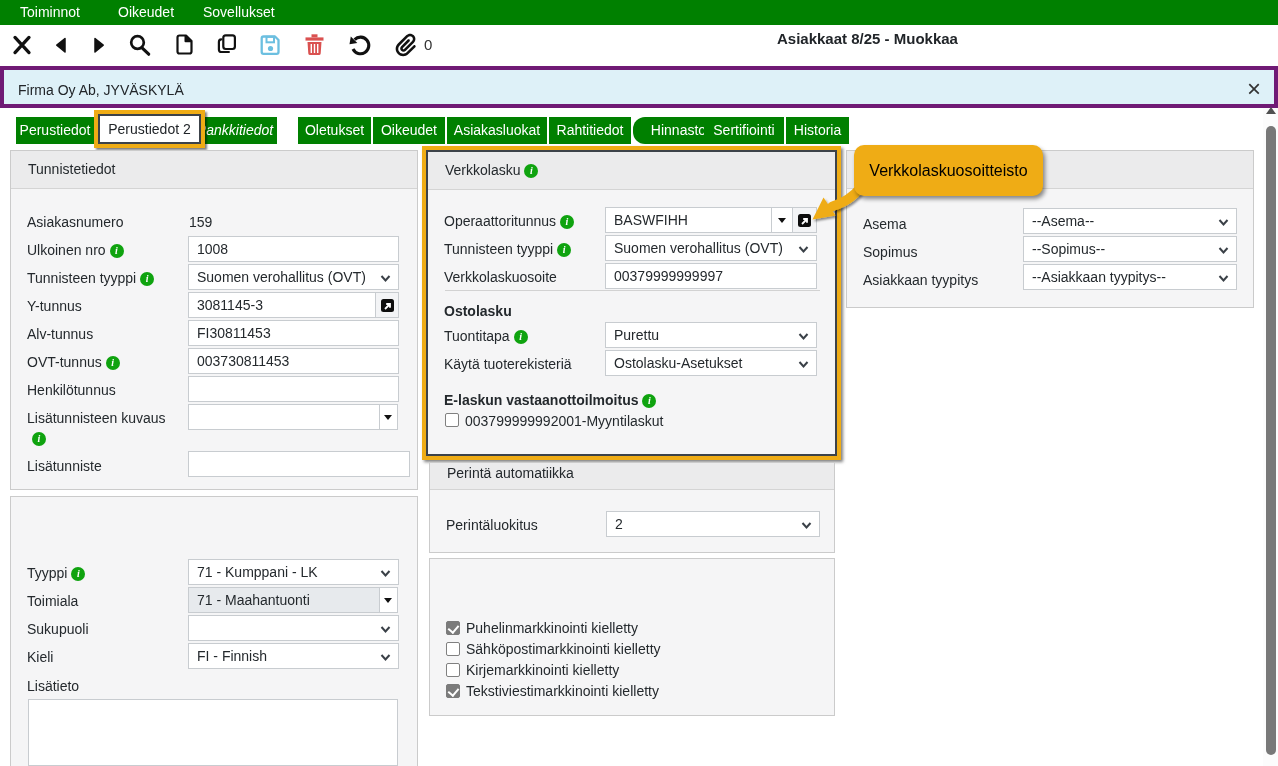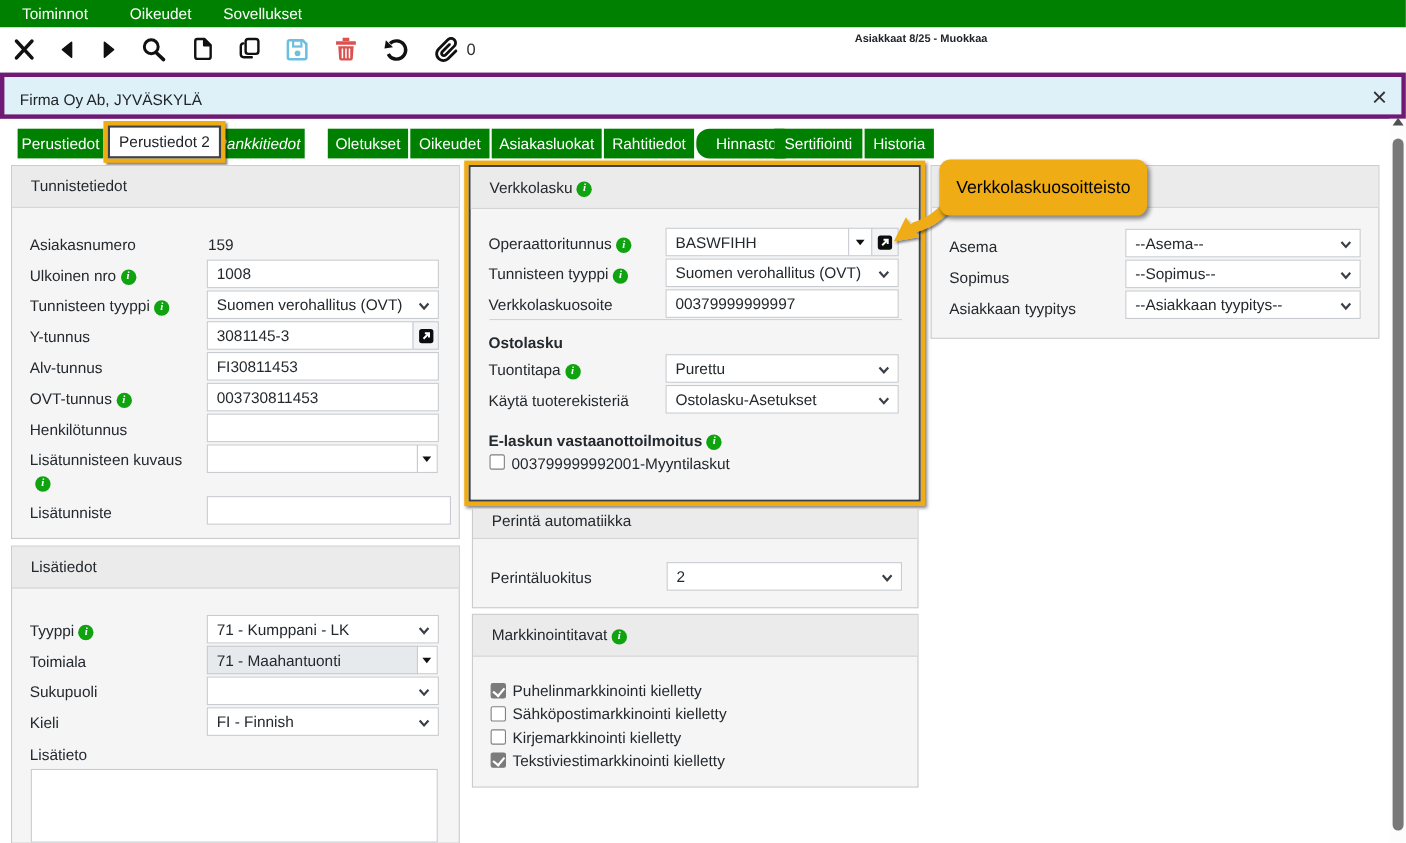--- a/index.html
+++ b/index.html
@@ -4,21 +4,21 @@
 <style>
 * { margin:0; padding:0; box-sizing:border-box; }
 html,body { width:1278px; height:766px; overflow:hidden; background:#fff;
   font-family:"Liberation Sans", sans-serif; color:#24292d; }
 .abs { position:absolute; }
 
 #menubar { position:absolute; left:0; top:0; width:1278px; height:25px; background:#008000; }
 #menubar span { position:absolute; top:4px; color:#fff; font-size:14px; }
 
 #toolbar { position:absolute; left:0; top:25px; width:1278px; height:41px; background:#fff; }
-#title { position:absolute; left:777px; top:30px; font-size:10px; font-weight:bold; color:#212529; }
+#title { position:absolute; left:777px; top:30px; font-size:15px; font-weight:bold; color:#212529; }
 
 #alert { position:absolute; left:0; top:66px; width:1278px; height:42px; background:#def1f8;
   border:4px solid #701a75; }
 #alert .txt { position:absolute; left:14px; top:12px; font-size:14px; color:#212529; }
 #alert .close { position:absolute; right:13px; top:5px; font-size:24px; color:#333; font-weight:400; }
 
 .tab { position:absolute; top:117px; height:27px; background:#008000; color:#fff;
   font-size:14px; text-align:center; line-height:27px; }
 #hltab { position:absolute; left:94px; top:110px; width:111px; height:38px;
   background:#efac15; box-shadow:2px 2px 2px rgba(0,0,0,.5); }
@@ -151,21 +151,20 @@
   <div class="ctl" style="left:177px;top:225px;width:211px;"></div>
   <div class="lab" style="top:259px;">Lisätunnisteen kuvaus</div>
   <div class="lab" style="left:21px;top:279px;"><span class="info">i</span></div>
   <div class="ctl" style="left:177px;top:253px;width:192px;"></div>
   <div class="ddbtn" style="left:368px;top:253px;"></div>
   <div class="lab" style="top:307px;">Lisätunniste</div>
   <div class="ctl" style="left:177px;top:300px;width:222px;"></div>
 </div>
 
 <div class="panel" id="p2" style="left:10px;top:496px;width:408px;height:271px;">
-  <div class="phead">Lisätiedot</div>
   <div class="lab" style="top:68px;">Tyyppi <span class="info">i</span></div>
   <div class="ctl sel" style="left:177px;top:62px;width:211px;">71 - Kumppani - LK
     <span class="chev">
         <svg width="11" height="11" viewBox="0 0 11 11">
           <path d="M1.5 3 L5.5 7.5 L9.5 3" fill="none" stroke="#3a4047" stroke-width="2"></path>
         </svg>
       </span></div>
   <div class="lab" style="top:96px;">Toimiala</div>
   <div class="ctl" style="left:177px;top:90px;width:192px;background:#e7eaed;">71 - Maahantuonti</div>
   <div class="ddbtn" style="left:368px;top:90px;"></div>
@@ -235,21 +234,20 @@
   <div class="lab" style="top:54px;">Perintäluokitus</div>
   <div class="ctl sel" style="left:176px;top:48px;width:214px;">2
     <span class="chev">
         <svg width="11" height="11" viewBox="0 0 11 11">
           <path d="M1.5 3 L5.5 7.5 L9.5 3" fill="none" stroke="#3a4047" stroke-width="2"></path>
         </svg>
       </span></div>
 </div>
 
 <div class="panel" id="p5" style="left:429px;top:558px;width:406px;height:158px;">
-  <div class="phead">Markkinointitavat <span class="info">i</span></div>
   <div class="cb on" style="left:16px;top:62px;"></div>
   <div class="lab" style="left:36px;top:61px;">Puhelinmarkkinointi kielletty</div>
   <div class="cb" style="left:16px;top:83px;"></div>
   <div class="lab" style="left:36px;top:82px;">Sähköpostimarkkinointi kielletty</div>
   <div class="cb" style="left:16px;top:104px;"></div>
   <div class="lab" style="left:36px;top:103px;">Kirjemarkkinointi kielletty</div>
   <div class="cb on" style="left:16px;top:125px;"></div>
   <div class="lab" style="left:36px;top:124px;">Tekstiviestimarkkinointi kielletty</div>
 </div>
 

